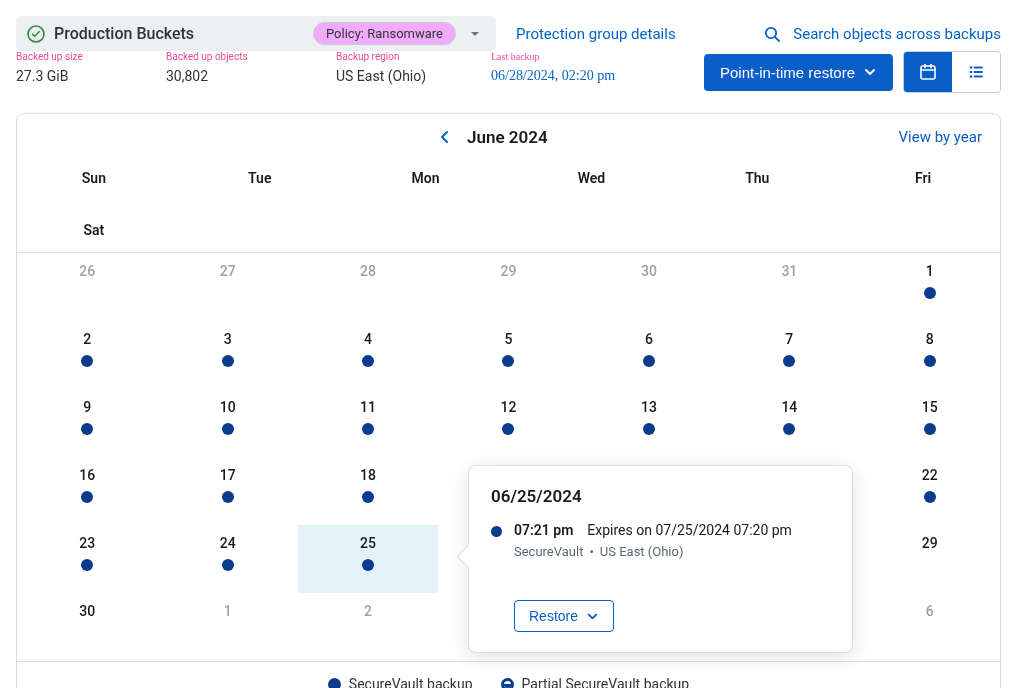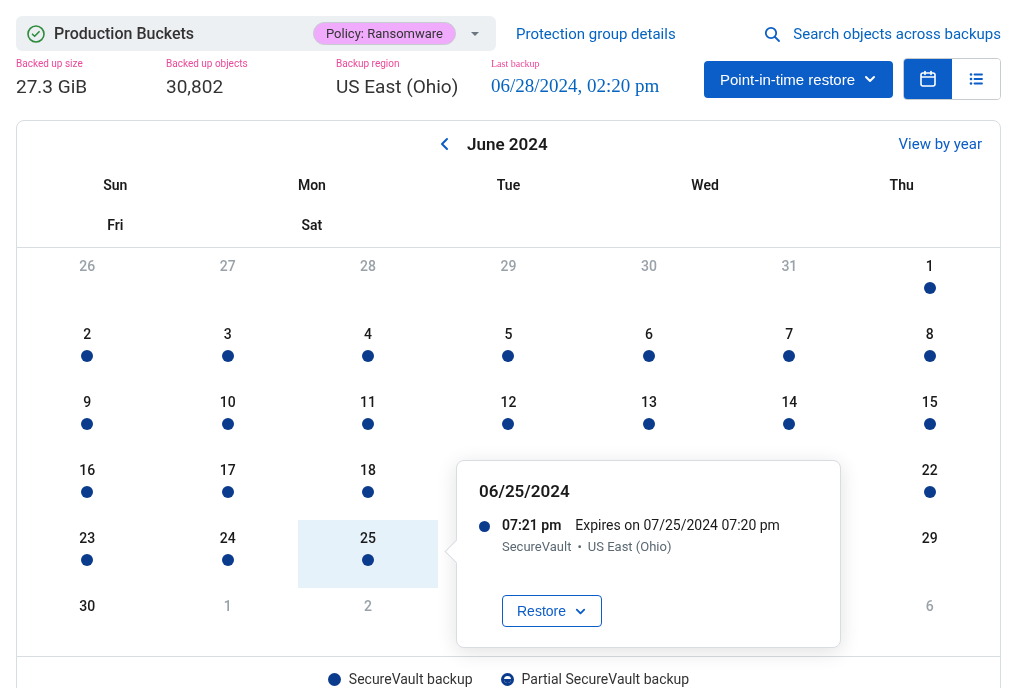--- a/index.html
+++ b/index.html
@@ -11,21 +11,21 @@
       font-family: -apple-system, BlinkMacSystemFont, "Segoe UI", Roboto, Helvetica, Arial, sans-serif;
       background: #fff;
       color: #333;
       padding: 16px;
       width: 1017px;
     }
     .top-row {
       display: flex;
       align-items: center;
       gap: 20px;
-      margin-bottom: 7px;
+      margin-bottom: 0;
     }
     .pg-header {
       display: flex;
       align-items: center;
       background: #edf0f2;
       border-radius: 6px;
       padding: 6px 10px;
       width: 480px;
       justify-content: space-between;
     }
@@ -85,21 +85,21 @@
     .stat {
       display: flex;
       flex-direction: column;
       gap: 6px;
     }
     .stat-label {
       font-size: 10px;
       color: #ec4899;
     }
     .stat-value {
-      font-size: 19px;
+      font-size: 14px;
       color: #333;
     }
     .stat-value.link-val {
       color: #0563c1;
     }
     .stat.col1 { width: 150px; }
     .stat.col2 { width: 170px; }
     .stat.col3 { width: 155px; }
     .stat.col4 { width: 195px; font-family: Liberation Serif, serif; }
     .actions {
@@ -167,22 +167,23 @@
       color: #1a1a1a;
     }
     .view-year {
       margin-left: auto;
       color: #0b5dc7;
       font-size: 15px;
       cursor: pointer;
     }
     .dow-row {
       display: grid;
-      grid-template-columns: repeat(5, 1fr);
+      grid-template-columns: repeat(6, 1fr);
       border-bottom: 1px solid #d8dde2;
+      gap: 12px;
     }
     .dow {
       text-align: center;
       font-size: 14px;
       font-weight: 600;
       color: #1a1a1a;
       padding: 10px 0 14px;
     }
     .weeks {
       position: relative;
@@ -213,21 +214,21 @@
       width: 12px;
       height: 12px;
       border-radius: 50%;
       background: #0b3b8c;
     }
     .day-cell.selected {
       background: #e6f2fa;
     }
     .popover {
       position: absolute;
-      left: 439px;
+      left: 451px;
       top: 212px;
       width: 385px;
       background: #fff;
       border: 1px solid #d8dde2;
       border-radius: 8px;
       box-shadow: 0 4px 20px rgba(0,0,0,0.12);
       padding: 20px 22px;
       z-index: 10;
     }
     .popover::before {
@@ -432,22 +433,22 @@
         <svg width="16" height="16" viewBox="0 0 16 16">
             <path d="M10 3l-5 5 5 5" fill="none" stroke="#0b5dc7" stroke-width="2" stroke-linecap="round" stroke-linejoin="round"></path>
           </svg>
       </span>
       <span class="cal-title">June 2024</span>
     </div>
     <span class="view-year">View by year</span>
   </div>
   <div class="dow-row">
       <div class="dow">Sun</div>
+      <div class="dow">Tue</div>
       <div class="dow">Mon</div>
-      <div class="dow">Tue</div>
       <div class="dow">Wed</div>
       <div class="dow">Thu</div>
       <div class="dow">Fri</div>
       <div class="dow">Sat</div>
     </div>
   <div class="weeks">
     <div class="week">
         <div class="day-cell">
           <div class="day-num muted">26</div>
         </div>

